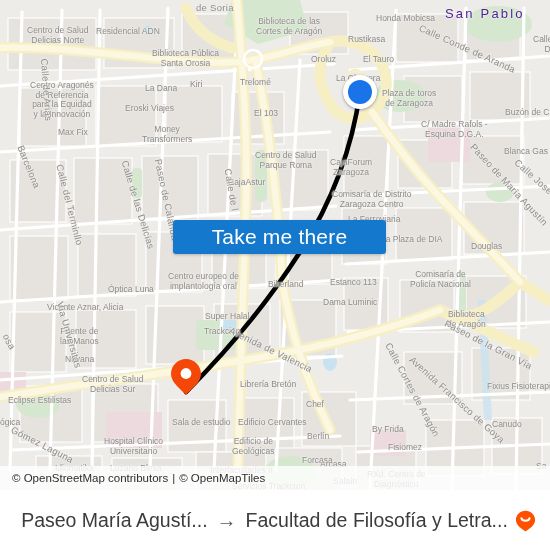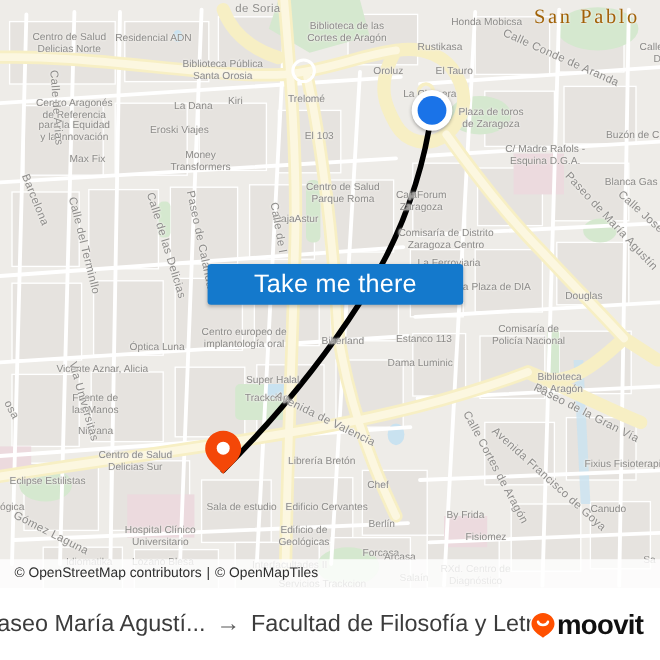--- a/index.html
+++ b/index.html
@@ -30,24 +30,23 @@
     transform-origin: 50% 50%;
     pointer-events: none;
     text-shadow: 0 0 2px #f2f0ed, 0 0 2px #f2f0ed, 0 0 1px #f2f0ed;
   }
   .maplabel.street {
     color: #8e8d8b;
     font-size: 9.5px;
     letter-spacing: .3px;
   }
   .maplabel.big {
-    color: #a16207;
-    font-size: 17px;
+    color: #4c1d95;
+    font-size: 13px;
     letter-spacing: 2.2px;
-    font-family: Liberation Serif, serif;
   }
   .maplabel.poi { color: #8c8b89; }
 
   
   #take-me-there {
     position: absolute;
     left: 173px; top: 220px;
     width: 213px; height: 34px;
     background: #1479cc;
     border: none; border-radius: 3px;
@@ -384,16 +383,15 @@
     <div id="route-summary">
       <span>Paseo María Agustí...</span>
       <span class="arrow">→</span>
       <span>Facultad de Filosofía y Letra...</span>
     </div>
     <div id="moovit-logo">
       <svg width="21" height="22" viewBox="0 0 21 22" xmlns="http://www.w3.org/2000/svg">
         <path d="M10.5 0.8 C 5.2 0.8 0.9 5.0 0.9 10.0 C 0.9 15.4 7.4 19.2 10.5 21.4 C 13.6 19.2 20.1 15.4 20.1 10.0 C 20.1 5.0 15.8 0.8 10.5 0.8 Z" fill="#ff5000"></path>
         <path d="M6.4 8.2 C 7.3 11.6 13.7 11.6 14.6 8.2" fill="none" stroke="#ffffff" stroke-width="2.1" stroke-linecap="round"></path>
       </svg>
-      <span class="wordmark">moovit</span>
     </div>
   </div>
 </div>
 
 </body></html>

